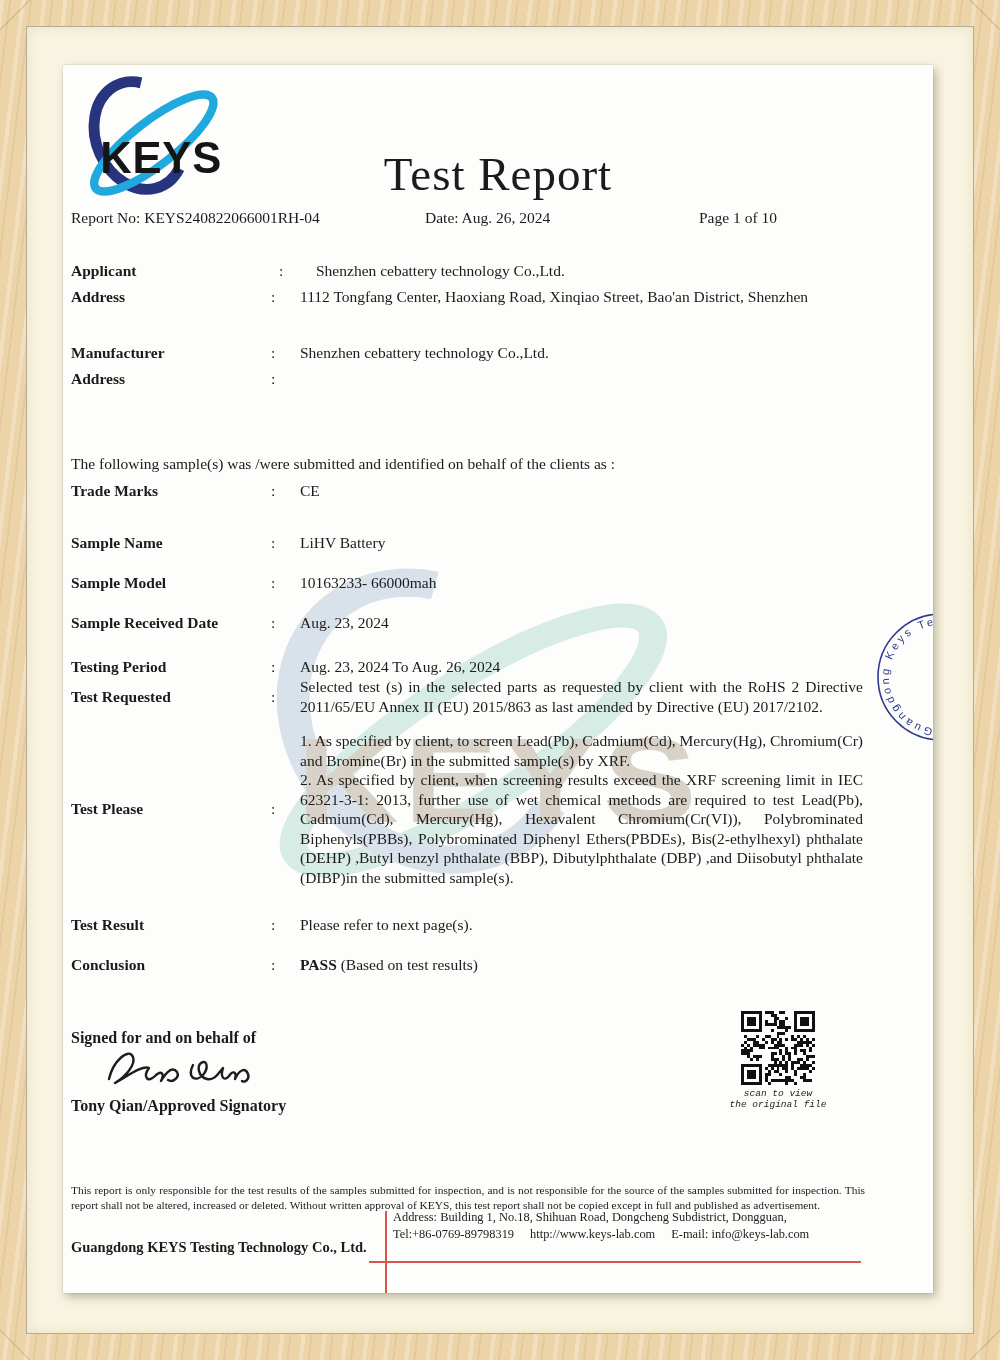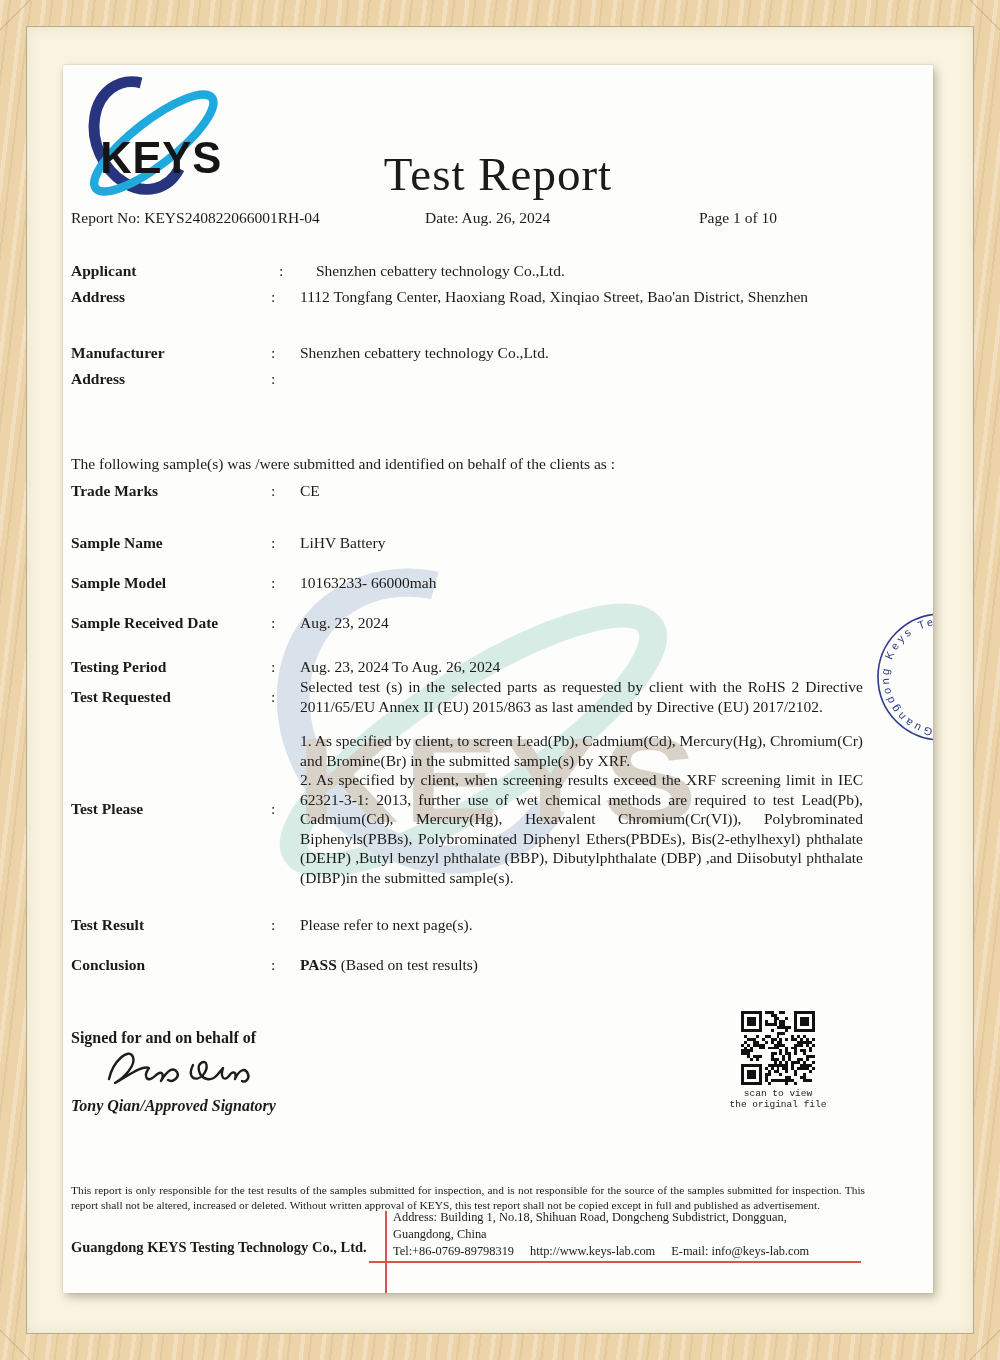--- a/index.html
+++ b/index.html
@@ -68,23 +68,23 @@
   #row-smodel    { top:508px; }
   #row-received  { top:548px; }
   #row-period    { top:592px; }
   #row-requested { top:612px; }
   #row-method    { top:666px; }
   #row-result    { top:850px; }
   #row-conclusion{ top:890px; }
 
   .signed-for { left:8px; top:964px; font-size:16px; font-weight:bold; z-index:2; }
   .signature  { left:38px; top:974px; width:215px; height:56px; z-index:2; }
-  .approved   { left:8px; top:1032px; font-size:16px; font-weight:bold; z-index:2;font-style:italic; }
-
-  .qr-block { left:640px; top:946px; width:150px; text-align:center; z-index:2; }
+  .approved   { left:8px; top:1032px; font-size:16px; font-weight:bold; z-index:2; }
+
+  .qr-block { left:640px; top:946px; width:150px; text-align:center; z-index:2;font-style:italic; }
   .qr-block svg { width:74px; height:74px; display:block; margin:0 auto 3px; }
   .qr-caption { font-family:"Liberation Mono", monospace; font-size:9.5px; line-height:1.2; color:#222; }
 
   .stamp { left:804px; top:540px; width:150px; height:150px; z-index:1; }
 
   .disclaimer { left:8px; top:1118px; width:794px; font-size:11.4px; line-height:1.33; text-align:justify; z-index:2; }
   .company { left:8px; top:1174px; font-size:14.5px; font-weight:bold; z-index:2; }
   .addr-block { left:330px; top:1144px; width:482px; font-size:12.4px; line-height:1.39; z-index:2; }
   .contact { display:flex; gap:16px;align-items:center; }
 
@@ -424,21 +424,20 @@
             </g>
           </svg>
         <div class="qr-caption">scan to view</div>
         <div class="qr-caption">the original file</div>
       </div>
 
       <div class="disclaimer">This report is only responsible for the test results of the samples submitted for inspection, and is not responsible for the source of the samples submitted for inspection. This report shall not be altered, increased or deleted. Without written approval of KEYS, this test report shall not be copied except in full and published as advertisement.</div>
       <div class="company">Guangdong KEYS Testing Technology Co., Ltd.</div>
       <div class="addr-block">
         <div>Address: Building 1, No.18, Shihuan Road, Dongcheng Subdistrict, Dongguan,</div>
-        <div>Guangdong, China</div>
         <div class="contact">
           <span>Tel:+86-0769-89798319</span>
           <span>http://www.keys-lab.com</span>
           <span>E-mail: info@keys-lab.com</span>
         </div>
       </div>
       <div class="red-vline"></div>
       <div class="red-hline"></div>
 
     </div>

